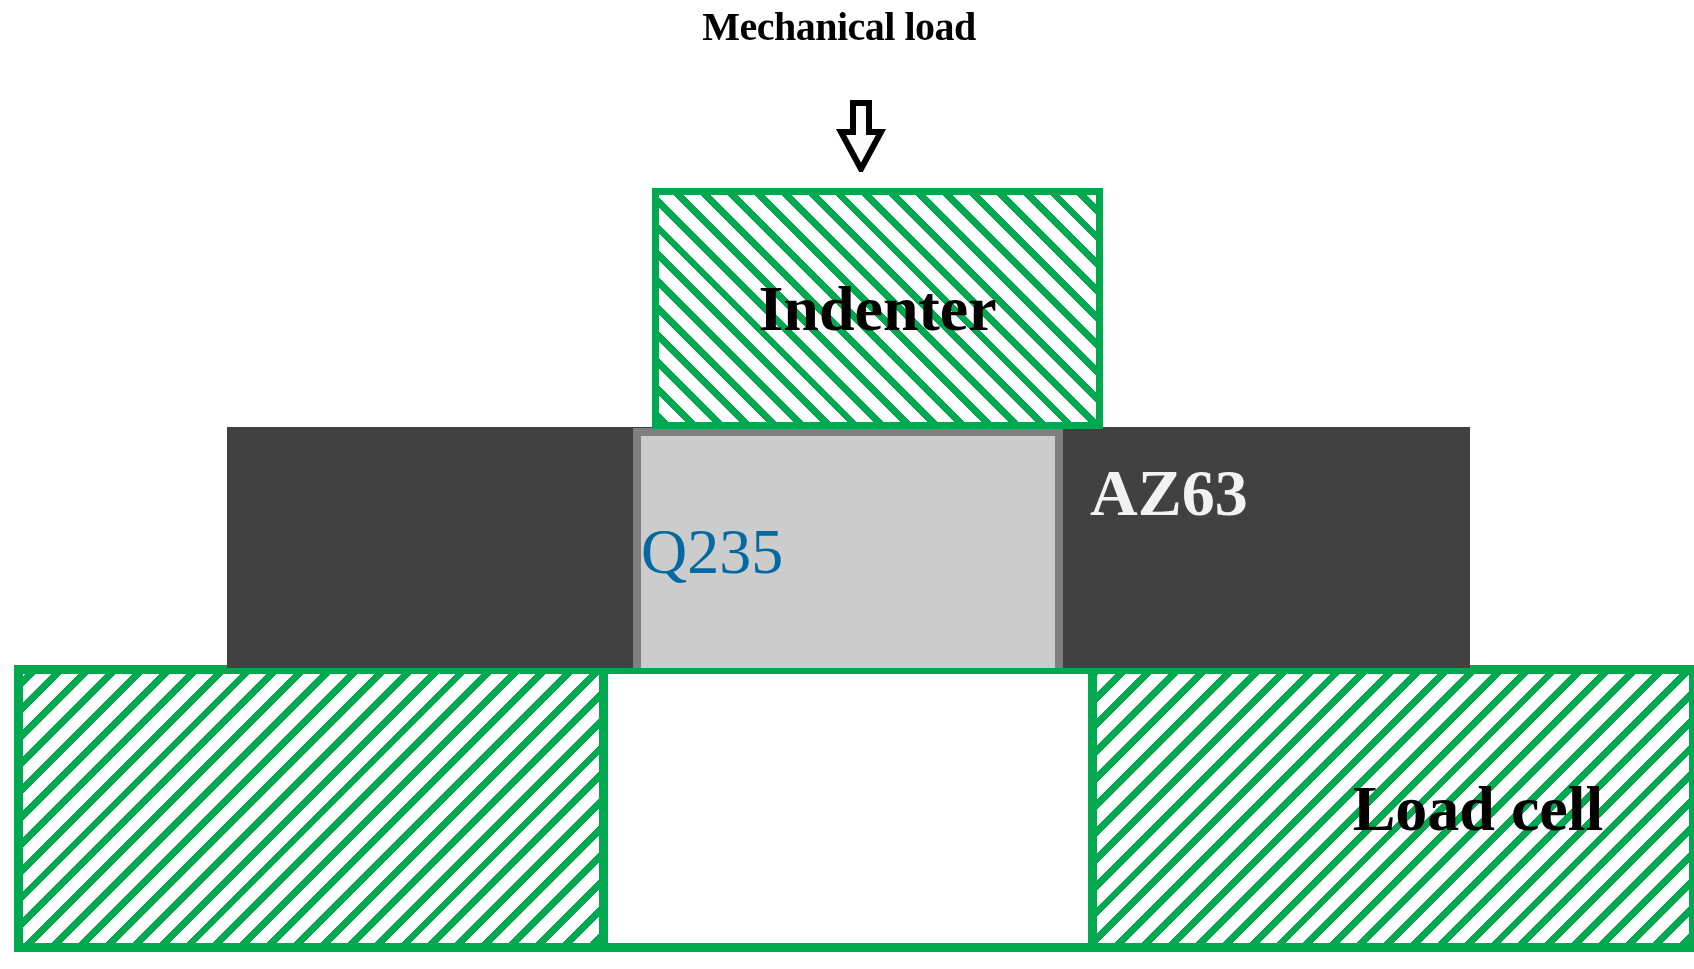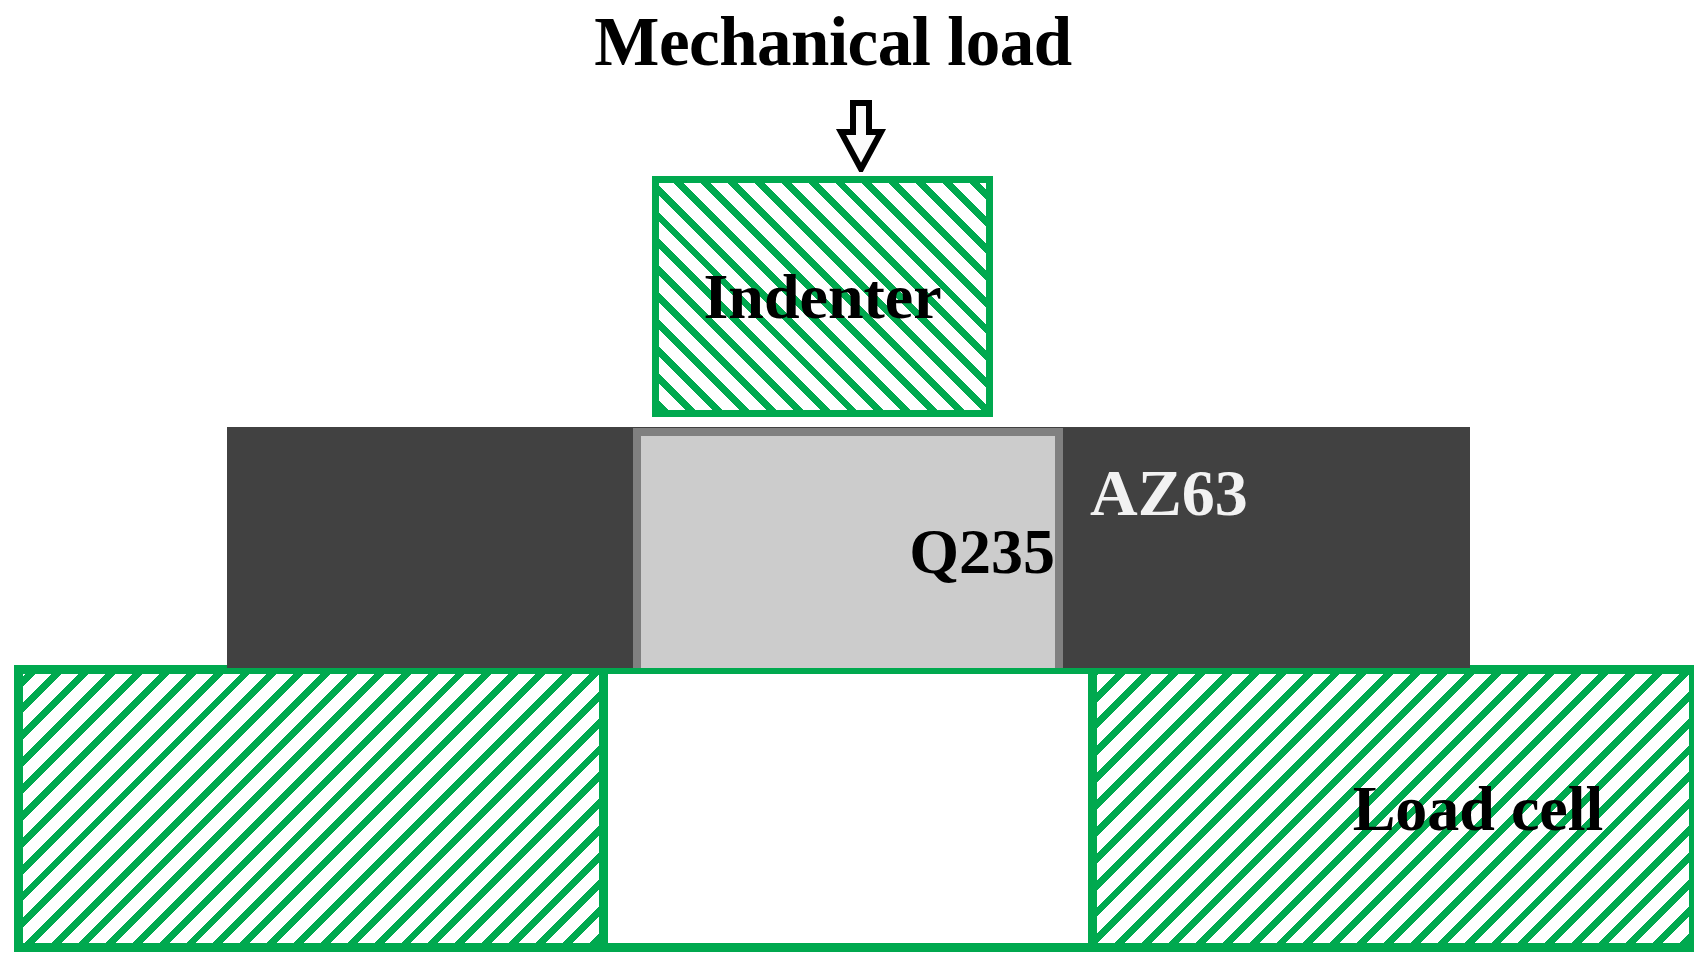--- a/index.html
+++ b/index.html
@@ -20,26 +20,27 @@
     overflow: hidden;
   }
 
   
   .title {
     position: absolute;
     left: 0;
     top: 6px;
     width: 1650px;
     text-align: center;
-    font-size: 69px;
+    font-size: 40px;
     font-weight: bold;
     color: #000000;
     letter-spacing: -0.5px;
     line-height: 1.05;
     white-space: nowrap;
+    padding-left: 6px;
   }
   
   .title > span {
     position: relative;
     left: 8px;
   }
 
   
   .arrow {
     position: absolute;
@@ -70,22 +71,22 @@
     background-image: repeating-linear-gradient(
       -45deg,
       #00a94f 0px, #00a94f 7px,
       #ffffff 7px, #ffffff 19px
     );
   }
 
   
   #indenter {
     left: 652px;
-    top: 176px;
-    width: 341px;
+    top: 188px;
+    width: 451px;
     height: 241px;
     border: 7px solid #00a94f;
     z-index: 6;
   }
   #indenter .boxlabel {
     position: absolute;
     left: 0;
     top: 50%;
     width: 100%;
     transform: translateY(-50%);
@@ -133,24 +134,24 @@
     border: 8px solid #808080;
     border-bottom: none;
     z-index: 4;
   }
   #q235-label {
     position: absolute;
     left: 0;
     top: 50%;
     width: 100%;
     transform: translateY(-50%);
-    text-align: right;
+    text-align: left;
     font-size: 64px;
-    font-weight: bold;
-    color: #000000;
+    font-weight: normal;
+    color: #0369a1;
     white-space: nowrap;
     line-height: 1;
   }
 
   
   #loadcell-left {
     left: 14px;
     top: 665px;
     width: 594px;
     height: 287px;

